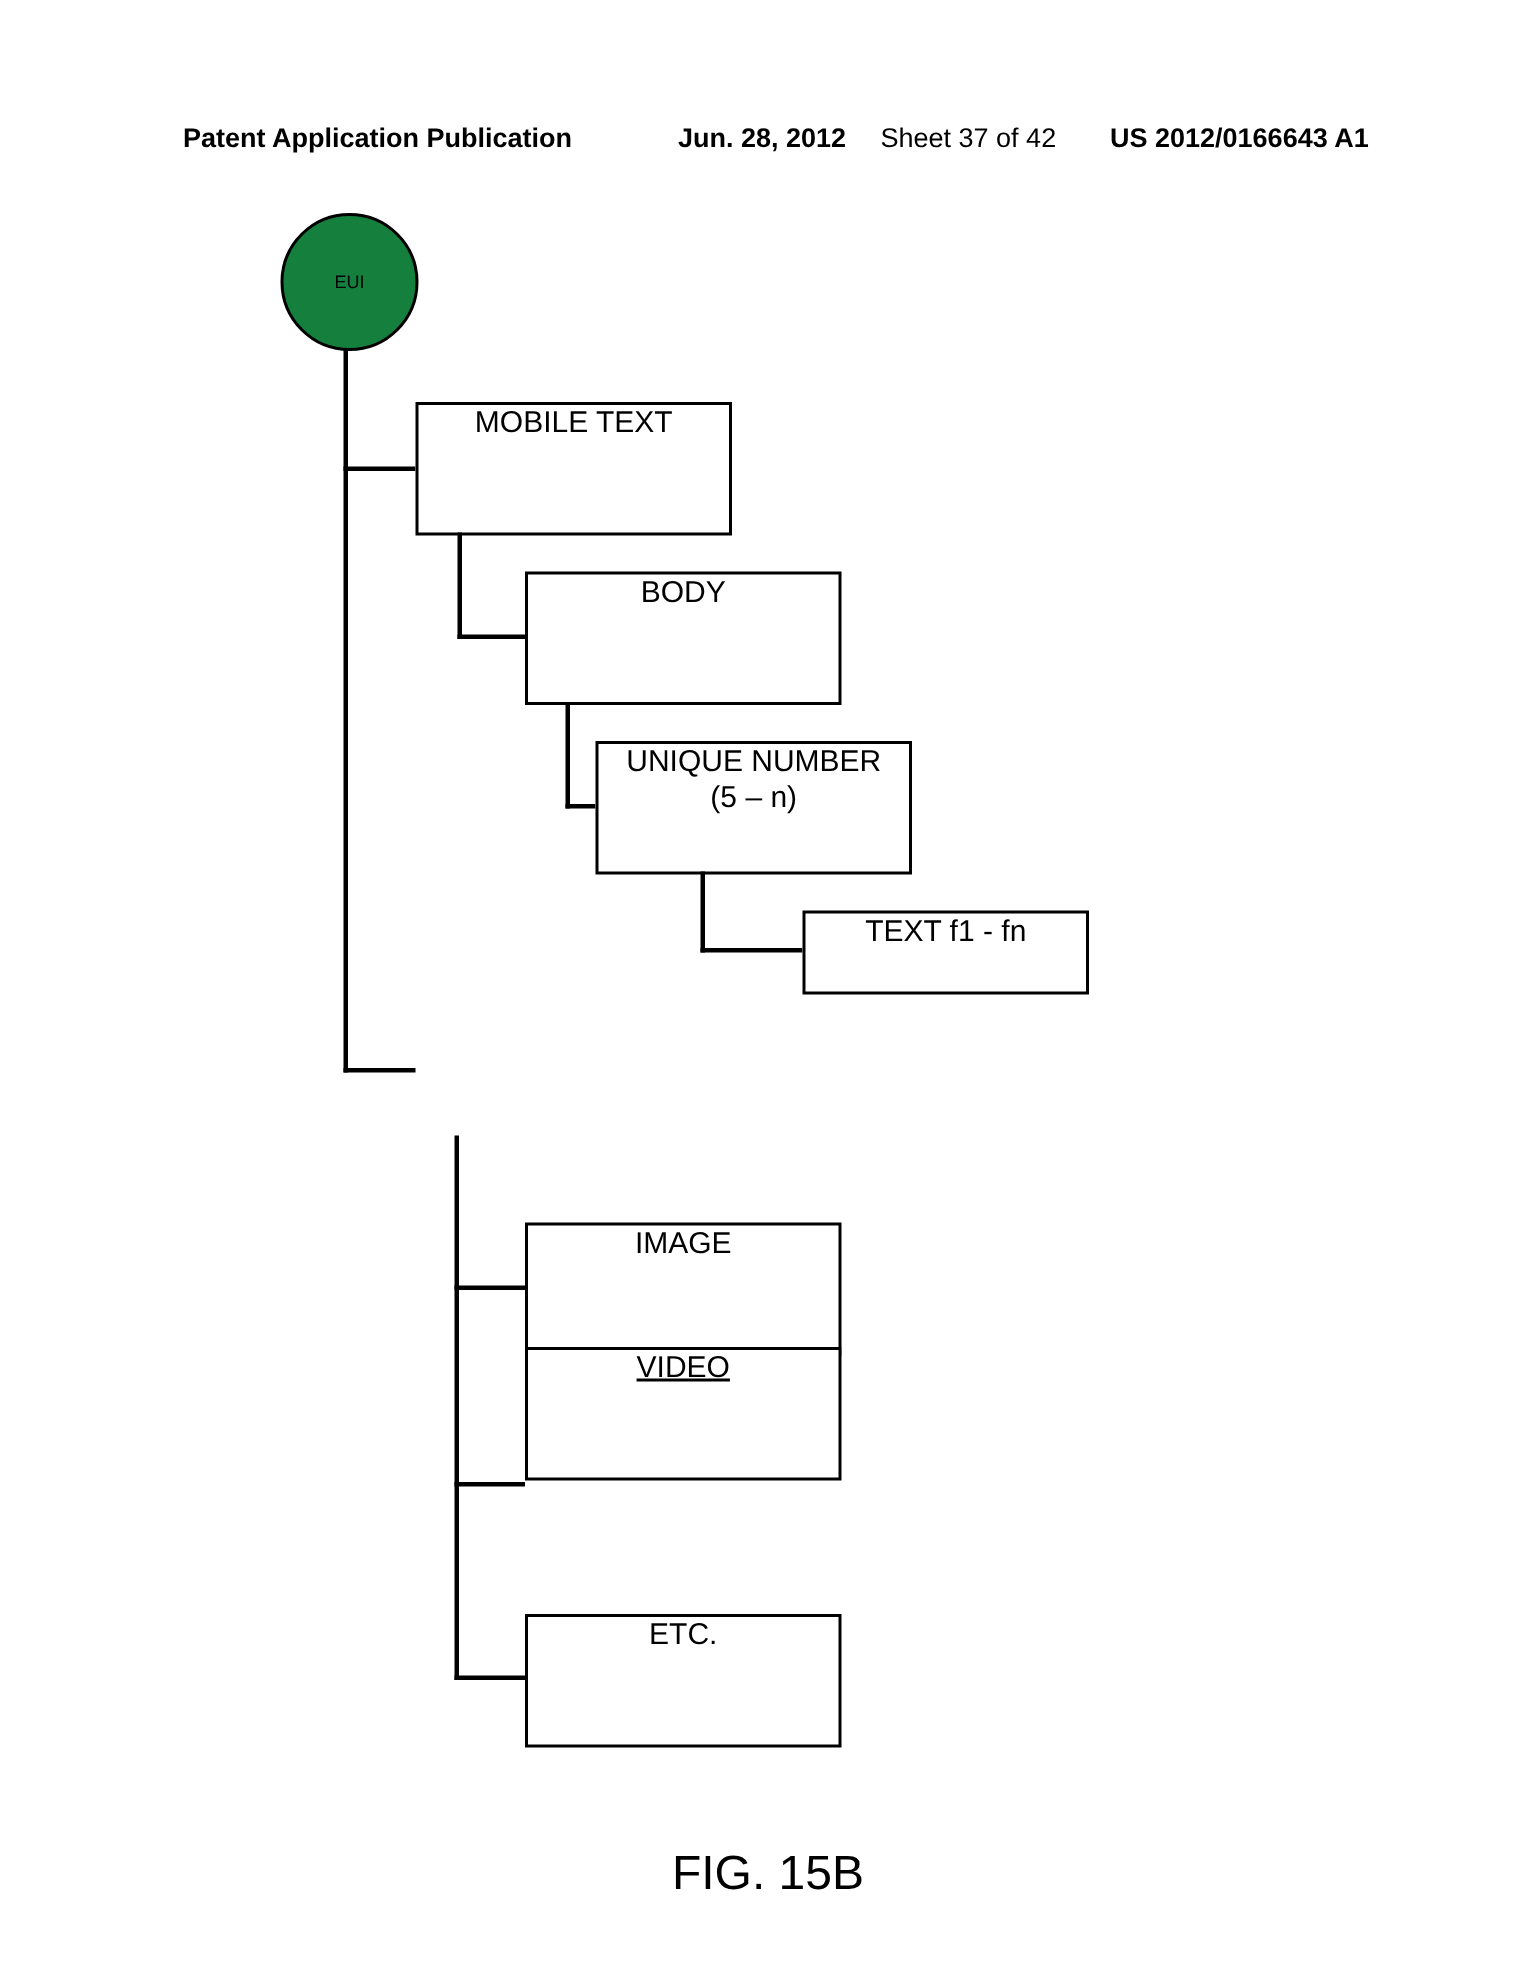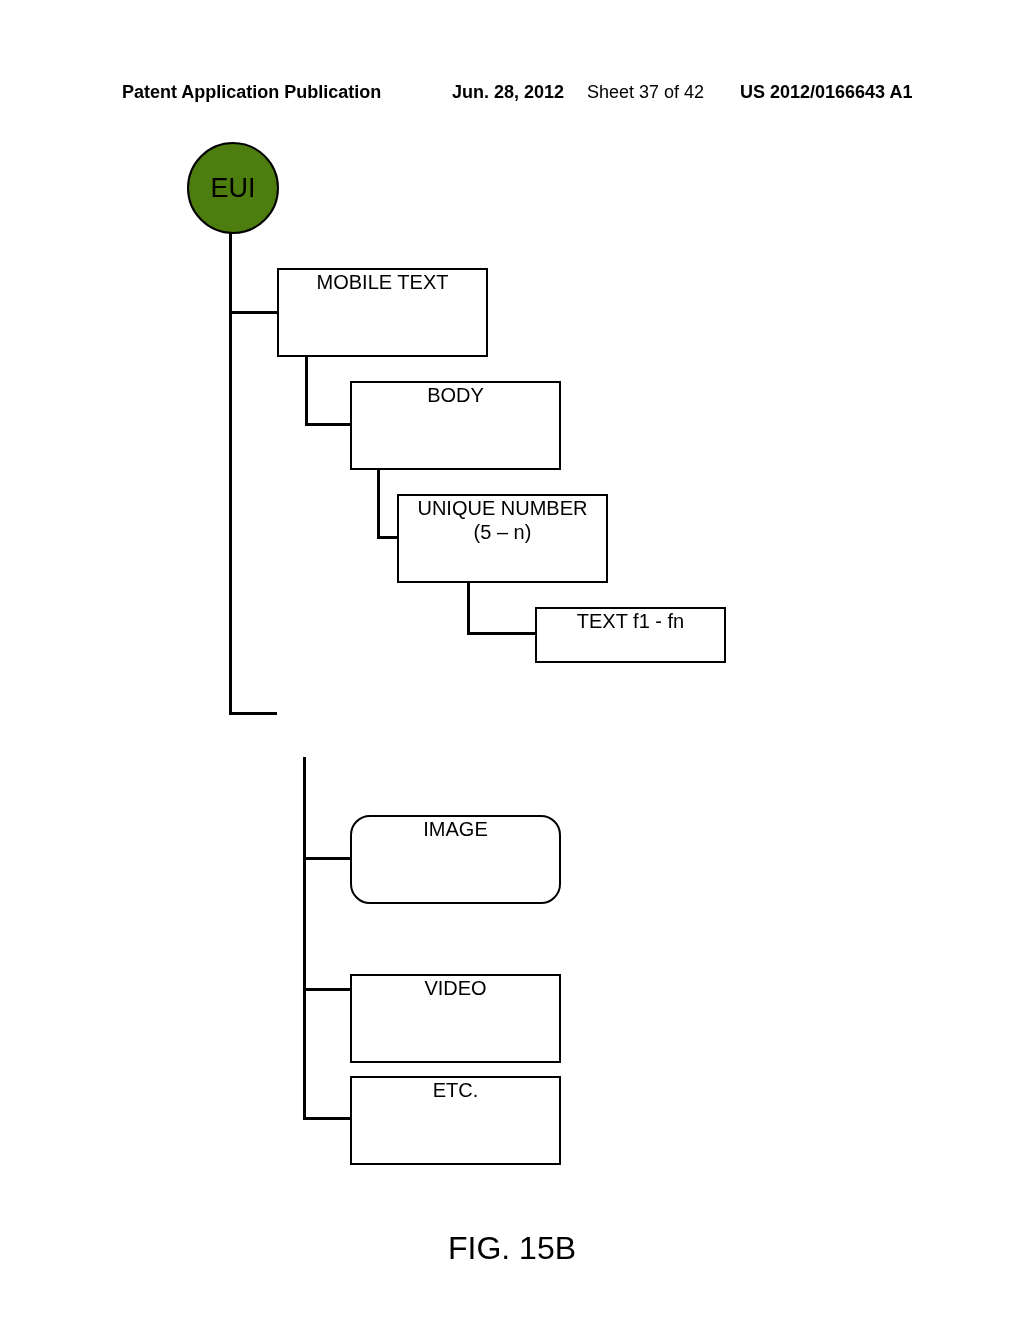--- a/index.html
+++ b/index.html
@@ -44,22 +44,22 @@
     width: 1024px;
     height: 1320px;
   }
   .circle {
     position: absolute;
     border: 2.5px solid #000;
     border-radius: 50%;
     display: flex;
     align-items: center;
     justify-content: center;
-    font-size: 27px;
-    background: #4d7c0f;
+    font-size: 12px;
+    background: #15803d;
   }
   .box {
     position: absolute;
     border: 2.5px solid #000;
     display: flex;
     align-items: flex-start;
     justify-content: center;
     font-size: 20px;
     text-align: center;
     background: #fff;
@@ -118,26 +118,26 @@
   <div class="line" style="left:467px; top:632px; width:68px; height:3px;"></div>
   <div class="box" style="left:535px; top:607px; width:187px; height:52px;">
     <span>TEXT f1 - fn</span>
   </div>
 
   <div class="line" style="left:229px; top:712px; width:48px; height:3px;"></div>
 
   <div class="line" style="left:303px; top:757px; width:3px; height:363px;"></div>
 
   <div class="line" style="left:303px; top:857px; width:47px; height:3px;"></div>
-  <div class="box" style="left:350px; top:815px; width:207px; height:85px;border-radius:20px;">
+  <div class="box" style="left:350px; top:815px; width:207px; height:85px;">
     <span>IMAGE</span>
   </div>
 
   <div class="line" style="left:303px; top:988px; width:47px; height:3px;"></div>
-  <div class="box" style="left:350px; top:974px; width:207px; height:85px;">
+  <div class="box" style="left:350px; top:898px; width:207px; height:85px;text-decoration:underline;">
     <span>VIDEO</span>
   </div>
 
   <div class="line" style="left:303px; top:1117px; width:47px; height:3px;"></div>
   <div class="box" style="left:350px; top:1076px; width:207px; height:85px;">
     <span>ETC.</span>
   </div>
 
 </div>
 

